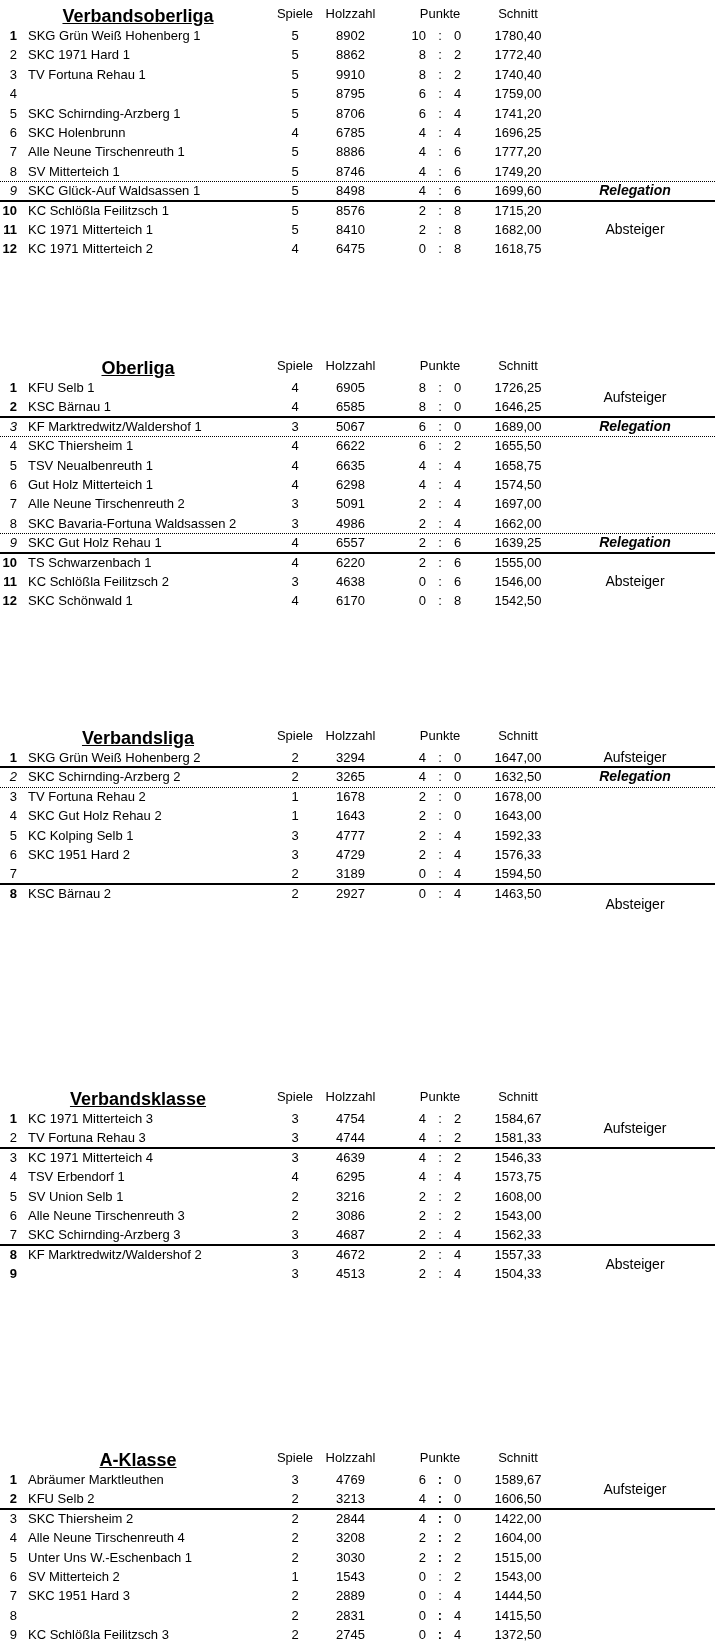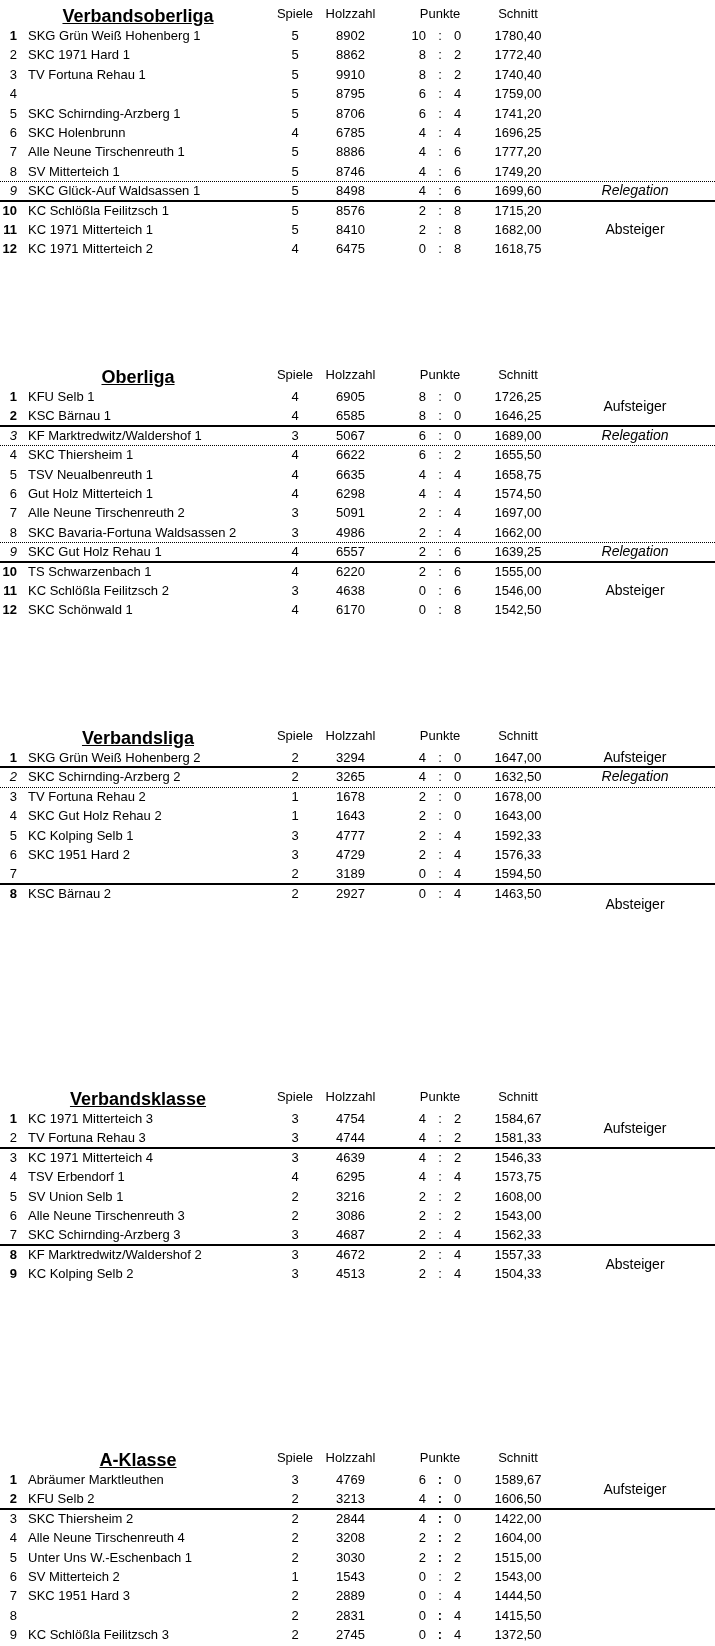--- a/index.html
+++ b/index.html
@@ -25,21 +25,21 @@
   .c-holz{left:318px;width:65px;text-align:center;}
   .c-p1{left:386px;width:40px;text-align:right;}
   .c-colon{left:426px;width:28px;text-align:center;}
   .c-p2{left:454px;width:30px;}
   .c-schnitt{left:478px;width:80px;text-align:center;}
   .b{font-weight:bold;}
   .i{font-style:italic;}
   .line{position:absolute;left:0;width:715px;height:0;}
   .line-solid{border-top:2px solid #000;}
   .line-dotted{border-top:1px dotted #000;}
-  .annot{position:absolute;left:560px;width:150px;height:19.4px;line-height:19.4px;text-align:center;font-size:14px;white-space:nowrap;}
+  .annot{position:absolute;left:560px;width:150px;height:19.4px;line-height:19.4px;text-align:center;font-size:14px;white-space:nowrap;font-weight:bold;}
   .annot-aufsteiger,.annot-absteiger{font-weight:normal;}
   .annot-relegation{font-style:italic;}
 </style>
 </head>
 <body>
 
 <main>
     <section class="league" style="top: 4px;">
     <div class="hdr">
       <span class="title">Verbandsoberliga</span>
@@ -167,21 +167,21 @@
           <span class="c-colon">:</span>
           <span class="c-p2">8</span>
           <span class="c-schnitt">1618,75</span>
         </div>
       </div>
   <div class="line line-dotted" style="top: 177.2px;"></div>
       <div class="line line-solid" style="top: 195.6px;"></div>
       <div class="annot annot-relegation" style="top: 177.2px;">Relegation</div>
       <div class="annot annot-absteiger" style="top: 216px;">Absteiger</div>
     </section>
-    <section class="league" style="top: 365px;">
+    <section class="league" style="top: 356px;">
     <div class="hdr">
       <span class="title">Oberliga</span>
       <span class="h-spiele">Spiele</span>
       <span class="h-holz">Holzzahl</span>
       <span class="h-punkte">Punkte</span>
       <span class="h-schnitt">Schnitt</span>
     </div>
     <div class="rows">
         <div class="row">
           <span class="c-rank b">1</span>
@@ -493,21 +493,20 @@
           <span class="c-team">KF Marktredwitz/Waldershof 2</span>
           <span class="c-spiele">3</span>
           <span class="c-holz">4672</span>
           <span class="c-p1">2</span>
           <span class="c-colon">:</span>
           <span class="c-p2">4</span>
           <span class="c-schnitt">1557,33</span>
         </div>
         <div class="row">
           <span class="c-rank b">9</span>
-          <span class="c-team">KC Kolping Selb 2</span>
           <span class="c-spiele">3</span>
           <span class="c-holz">4513</span>
           <span class="c-p1">2</span>
           <span class="c-colon">:</span>
           <span class="c-p2">4</span>
           <span class="c-schnitt">1504,33</span>
         </div>
       </div>
   <div class="line line-solid" style="top: 59.8px;"></div>
       <div class="line line-solid" style="top: 156.8px;"></div>

